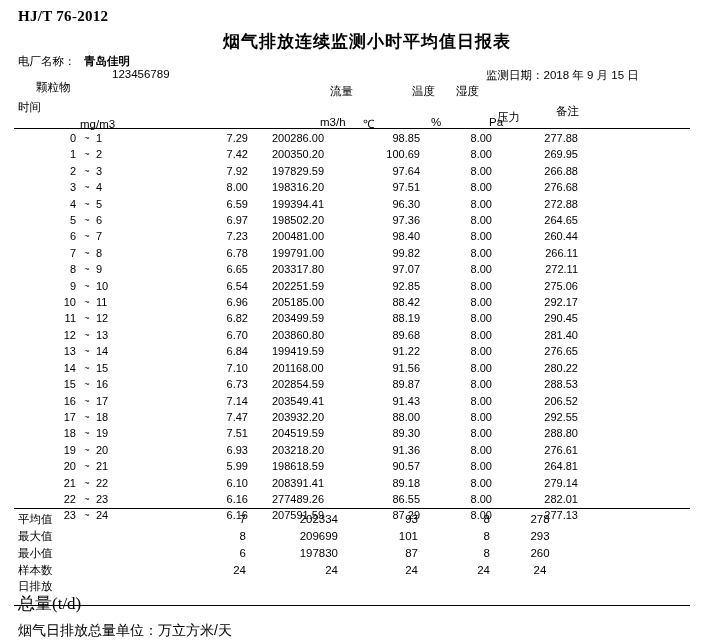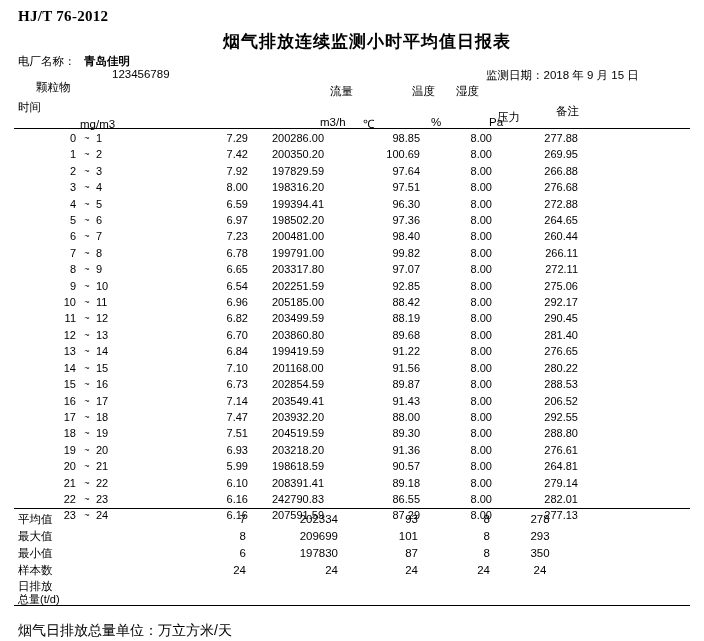--- a/index.html
+++ b/index.html
@@ -115,21 +115,21 @@
     white-space: nowrap;
   }
   .s-label { width: 124px; text-align: left; padding-left: 4px !important; }
   .s-part { width: 104px; text-align: right; padding-right: 8px !important; }
   .s-flow { width: 84px; text-align: right; padding-right: 8px !important; }
   .s-temp { width: 72px; text-align: right; padding-right: 10px !important; }
   .s-hum  { width: 62px; text-align: right; padding-right: 14px !important; }
   .s-pres { width: 72px; text-align: center; padding-right: 8px !important; }
 
   .daily-1 { position: absolute; left: 18px; top: 579px; font-size: 11.5px; }
-  .daily-2 { position: absolute; left: 18px; top: 592px; font-size: 11px; }
+  .daily-2 { position: absolute; left: 18px; top: 592px; font-size: 17px; font-family: Liberation Serif, serif; }
   .footnote { position: absolute; left: 18px; top: 610px; font-size: 14px; margin-top: 12px; }
 </style>
 </head>
 <body>
 
 <div class="page">
 
   <div class="std-code">HJ/T 76-2012</div>
 
   <div class="doc-title">
@@ -379,21 +379,21 @@
           <td class="c-flow">208391.41</td>
           <td class="c-temp">89.18</td>
           <td class="c-hum">8.00</td>
           <td class="c-pres">279.14</td>
         </tr>
       <tr>
           <td class="c-h1">22</td>
           <td class="c-tilde">~</td>
           <td class="c-h2">23</td>
           <td class="c-part">6.16</td>
-          <td class="c-flow">242790.83</td>
+          <td class="c-flow">277489.26</td>
           <td class="c-temp">86.55</td>
           <td class="c-hum">8.00</td>
           <td class="c-pres">282.01</td>
         </tr>
       <tr>
           <td class="c-h1">23</td>
           <td class="c-tilde">~</td>
           <td class="c-h2">24</td>
           <td class="c-part">6.16</td>
           <td class="c-flow">207591.59</td>
@@ -423,21 +423,21 @@
           <td class="s-temp">101</td>
           <td class="s-hum">8</td>
           <td class="s-pres">293</td>
         </tr>
       <tr>
           <td class="s-label">最小值</td>
           <td class="s-part">6</td>
           <td class="s-flow">197830</td>
           <td class="s-temp">87</td>
           <td class="s-hum">8</td>
-          <td class="s-pres">350</td>
+          <td class="s-pres">260</td>
         </tr>
       <tr>
           <td class="s-label">样本数</td>
           <td class="s-part">24</td>
           <td class="s-flow">24</td>
           <td class="s-temp">24</td>
           <td class="s-hum">24</td>
           <td class="s-pres">24</td>
         </tr>
     </tbody>

